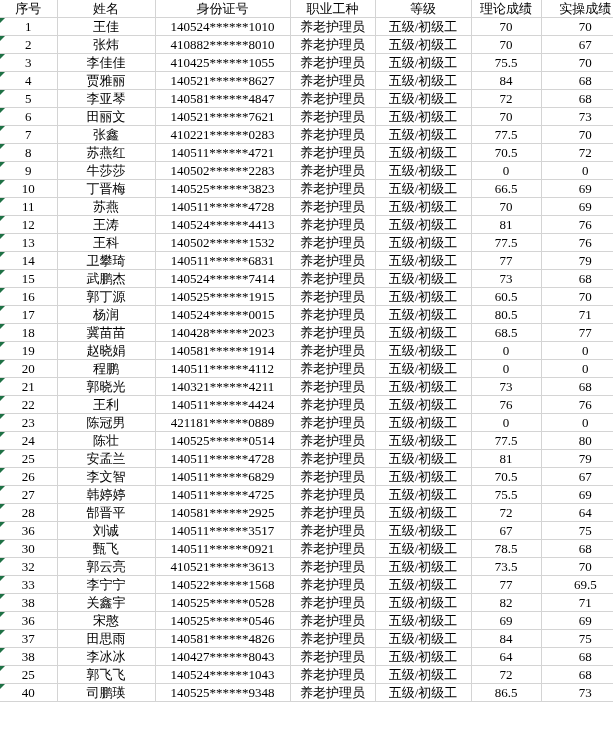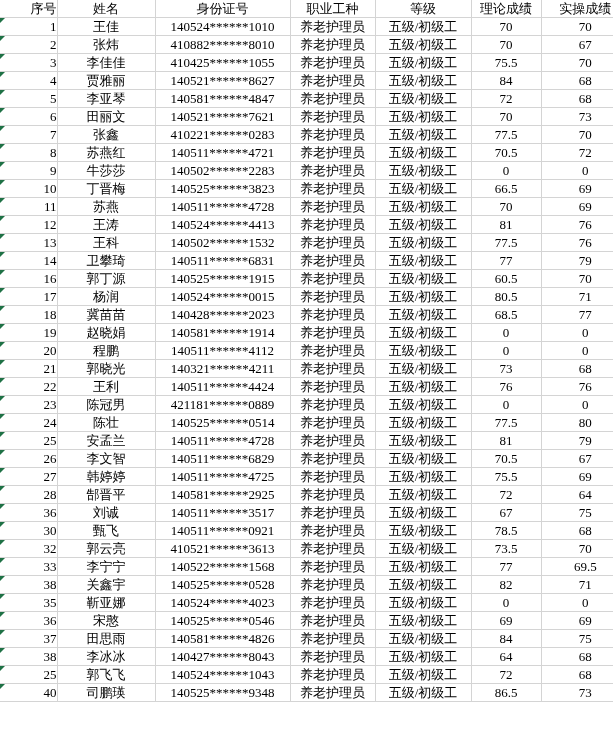--- a/index.html
+++ b/index.html
@@ -33,21 +33,21 @@
     vertical-align: middle;
     font-size: 13px;
     font-weight: normal;
     color: #000000;
     white-space: nowrap;
     overflow: hidden;
     position: relative;
     line-height: 17px;
   }
   table.sheet tr:first-child th { border-top: none; }
-  table.sheet td:first-child, table.sheet th:first-child { border-left: none; text-align: right; }
+  table.sheet td:first-child, table.sheet th:first-child { border-left: none; }
   table.sheet td:last-child, table.sheet th:last-child { border-right: none; padding-left: 16px; }
   .tri {
     position: absolute;
     left: 0;
     top: 0;
     width: 0;
     height: 0;
     border-top: 5px solid #1e7145;
     border-right: 5px solid transparent;
   }
@@ -198,20 +198,29 @@
       <tr>
         <td><span class="tri"></span><span>14</span></td>
         <td><span>卫攀琦</span></td>
         <td class="idnum"><span>140511******6831</span></td>
         <td><span>养老护理员</span></td>
         <td><span>五级/初级工</span></td>
         <td><span>77</span></td>
         <td><span>79</span></td>
       </tr>
       <tr>
+        <td><span class="tri"></span><span>15</span></td>
+        <td><span>武鹏杰</span></td>
+        <td class="idnum"><span>140524******7414</span></td>
+        <td><span>养老护理员</span></td>
+        <td><span>五级/初级工</span></td>
+        <td><span>73</span></td>
+        <td><span>68</span></td>
+      </tr>
+      <tr>
         <td><span class="tri"></span><span>16</span></td>
         <td><span>郭丁源</span></td>
         <td class="idnum"><span>140525******1915</span></td>
         <td><span>养老护理员</span></td>
         <td><span>五级/初级工</span></td>
         <td><span>60.5</span></td>
         <td><span>70</span></td>
       </tr>
       <tr>
         <td><span class="tri"></span><span>17</span></td>
@@ -358,29 +367,20 @@
         <td><span>69.5</span></td>
       </tr>
       <tr>
         <td><span class="tri"></span><span>38</span></td>
         <td><span>关鑫宇</span></td>
         <td class="idnum"><span>140525******0528</span></td>
         <td><span>养老护理员</span></td>
         <td><span>五级/初级工</span></td>
         <td><span>82</span></td>
         <td><span>71</span></td>
-      </tr>
-      <tr>
-        <td><span class="tri"></span><span>35</span></td>
-        <td><span>靳亚娜</span></td>
-        <td class="idnum"><span>140524******4023</span></td>
-        <td><span>养老护理员</span></td>
-        <td><span>五级/初级工</span></td>
-        <td><span>0</span></td>
-        <td><span>0</span></td>
       </tr>
       <tr>
         <td><span class="tri"></span><span>36</span></td>
         <td><span>宋憨</span></td>
         <td class="idnum"><span>140525******0546</span></td>
         <td><span>养老护理员</span></td>
         <td><span>五级/初级工</span></td>
         <td><span>69</span></td>
         <td><span>69</span></td>
       </tr>

